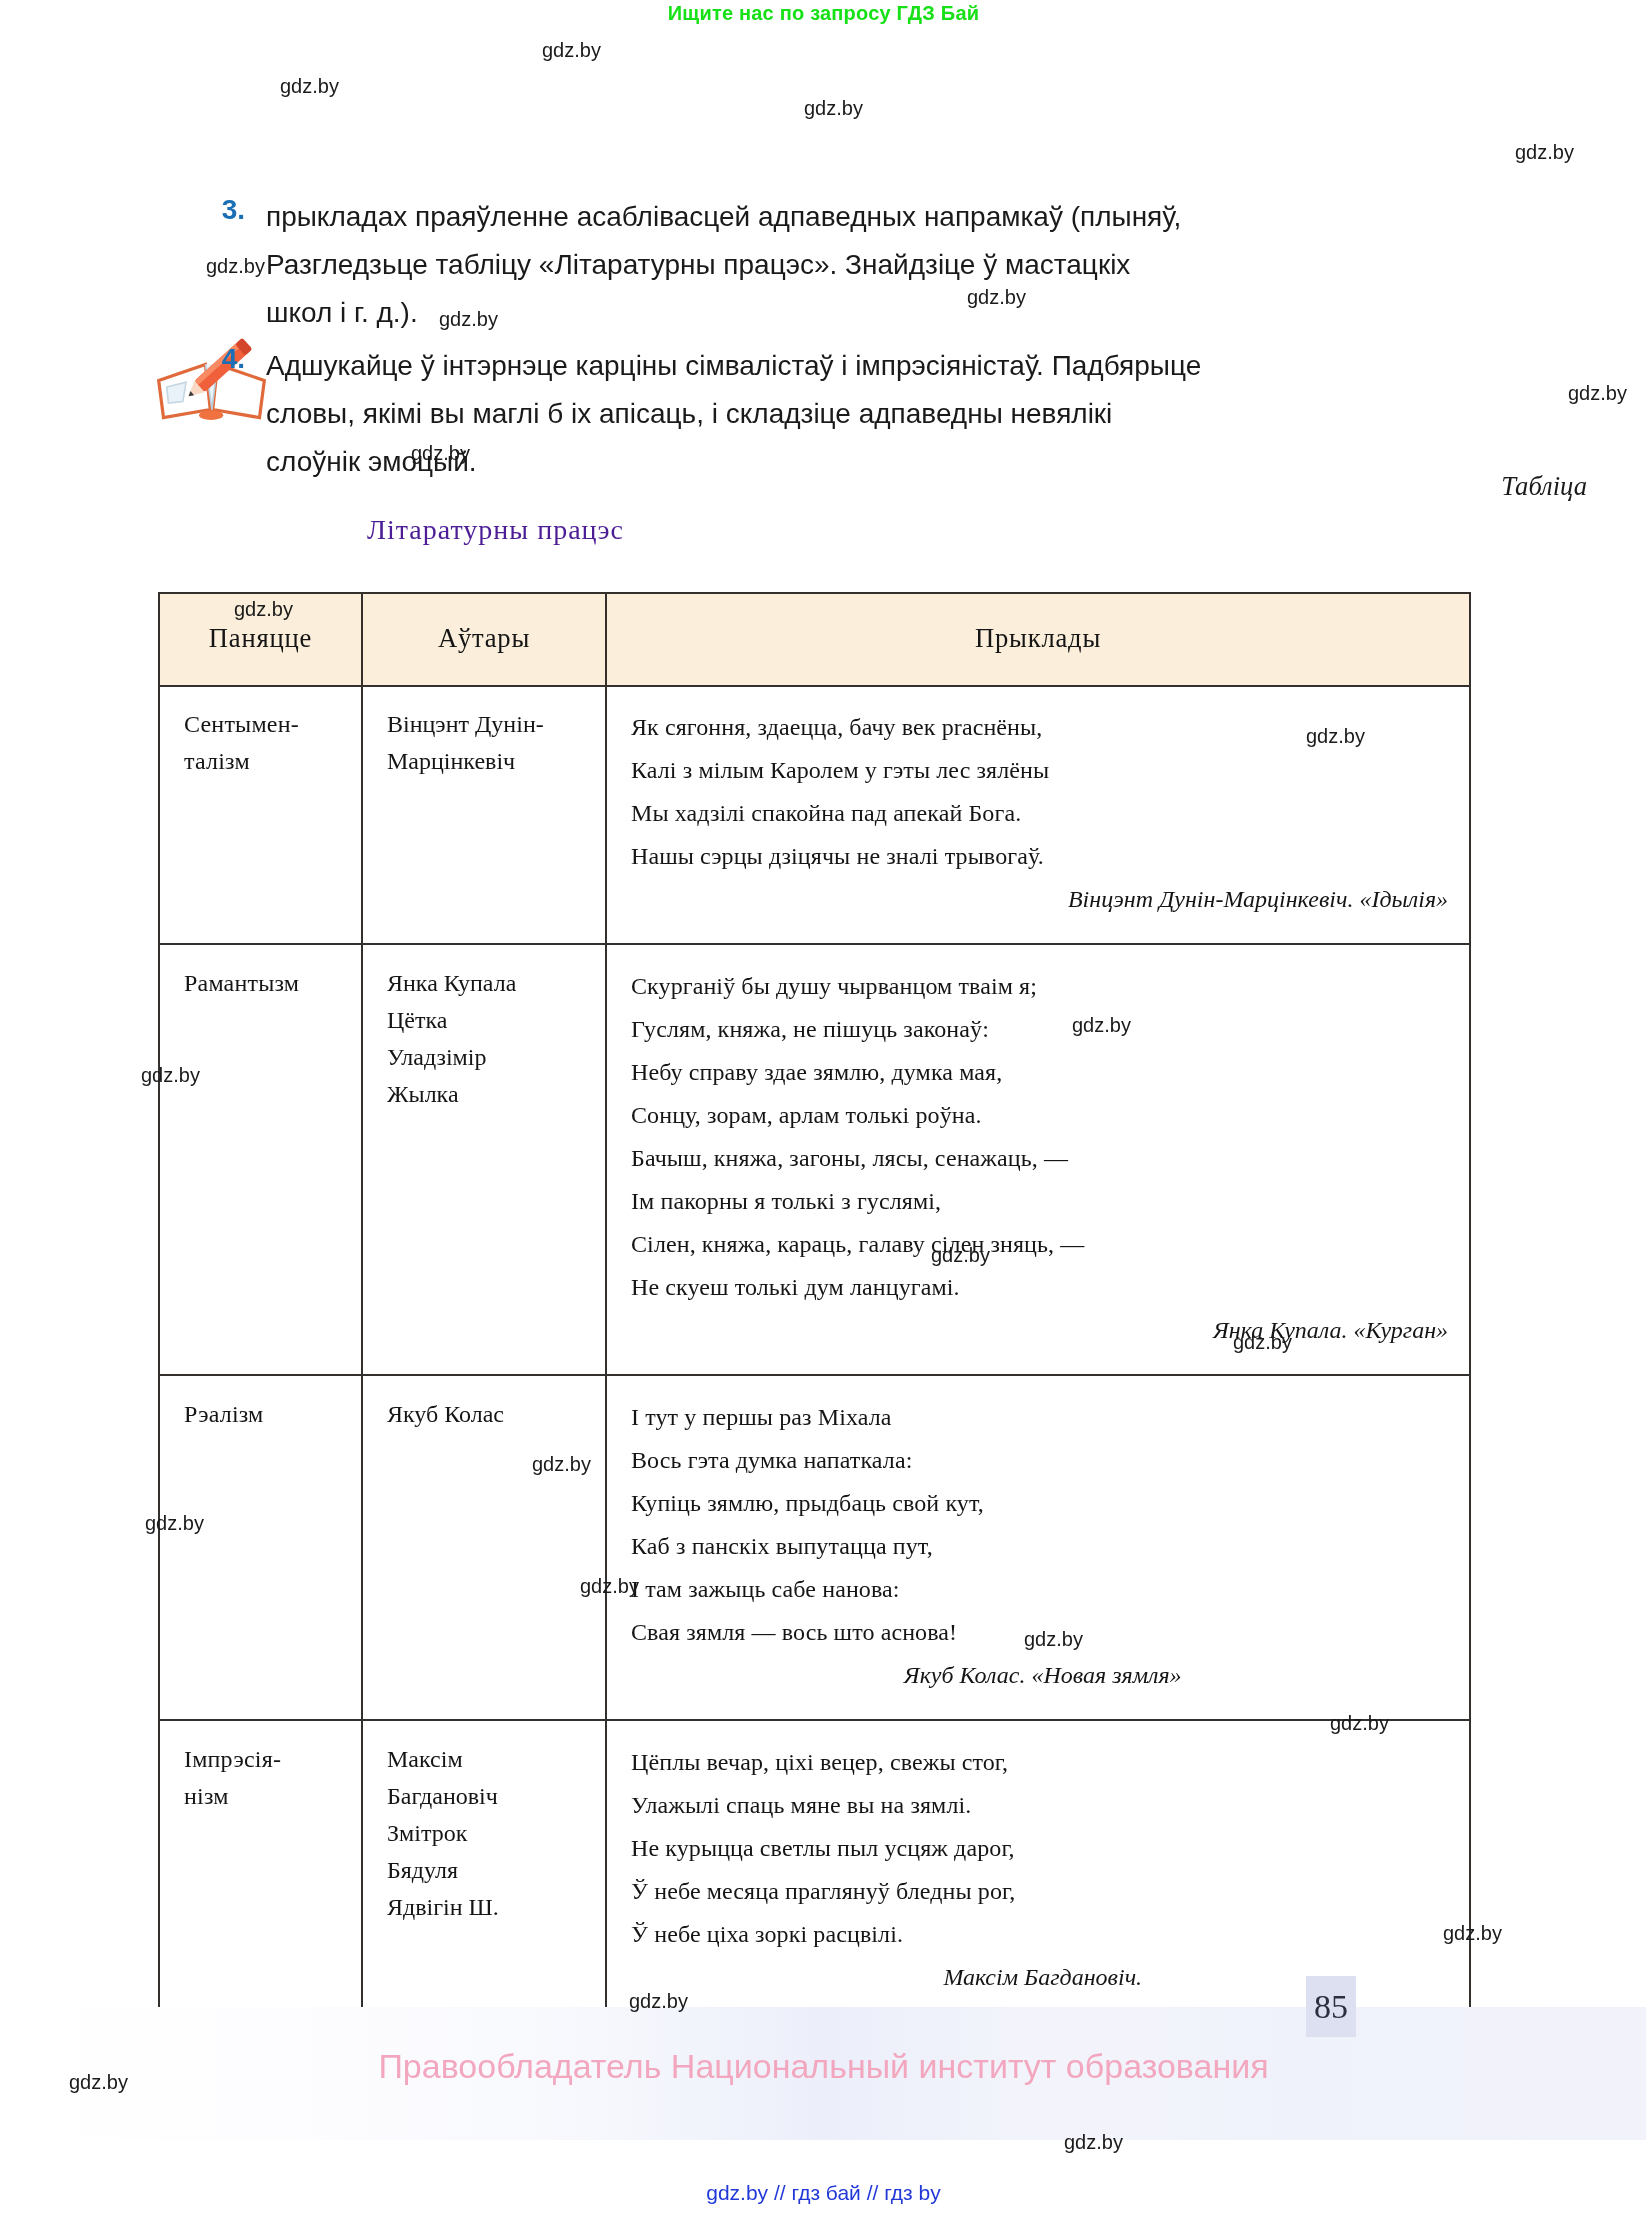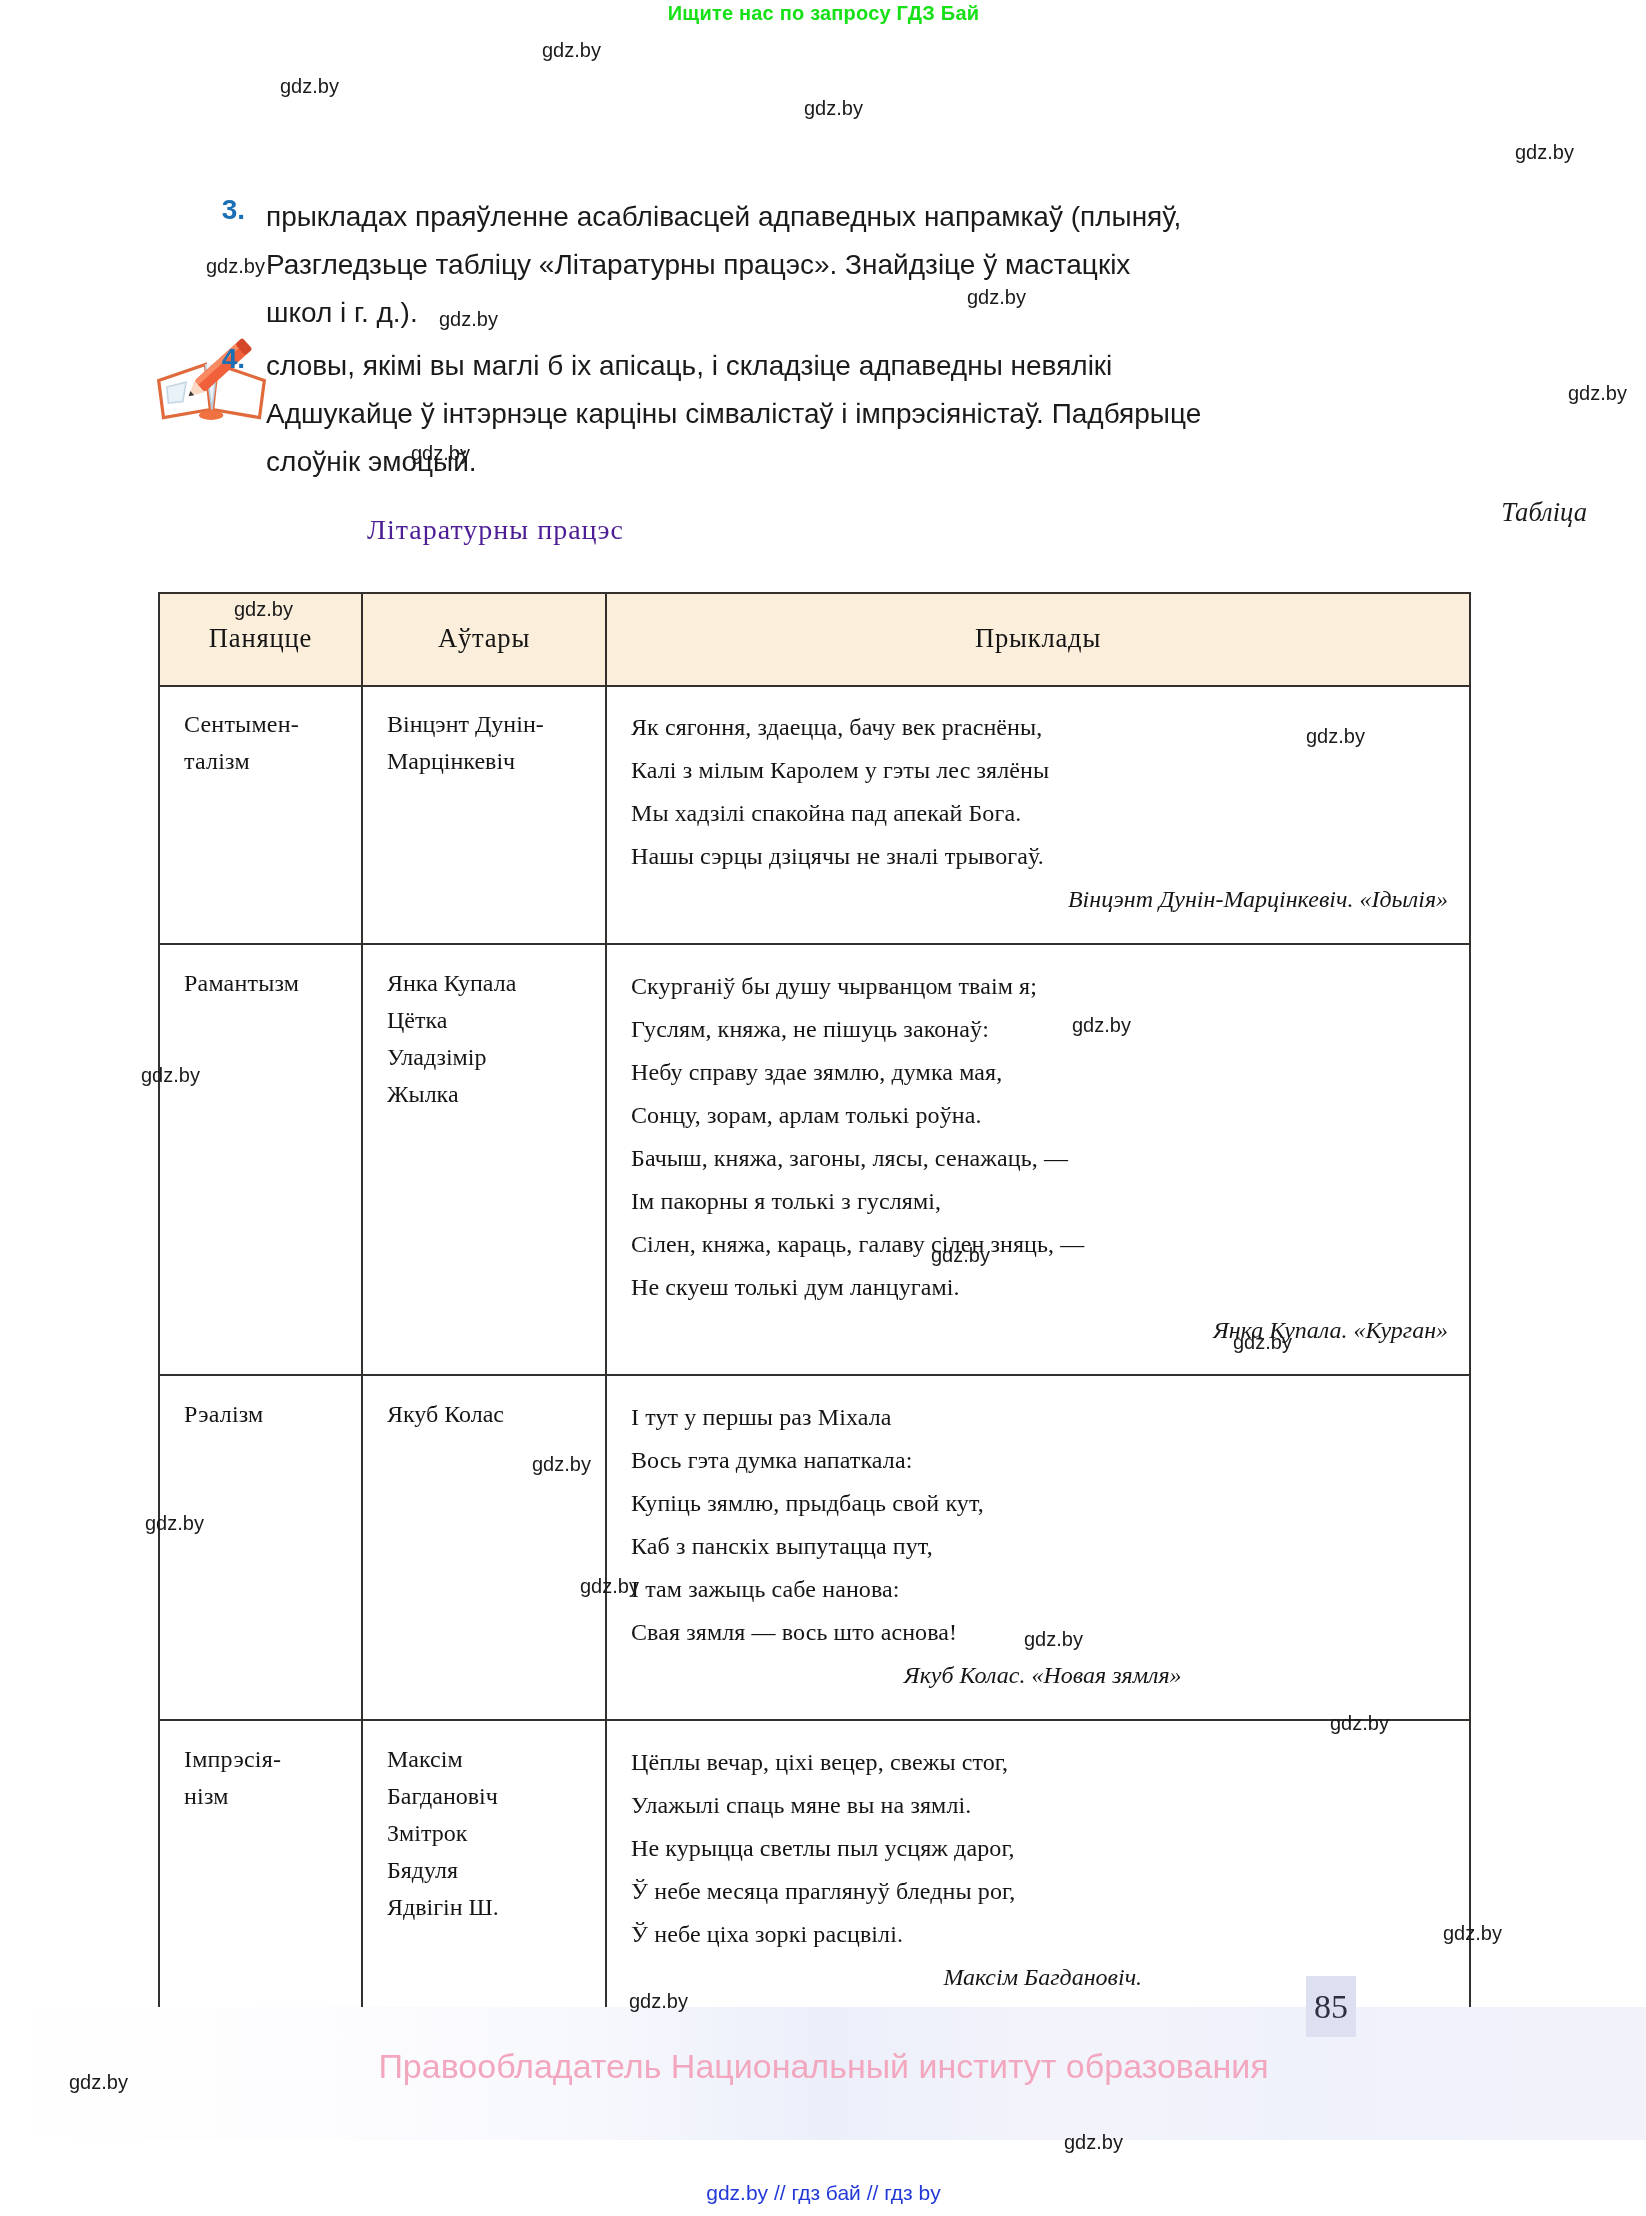--- a/index.html
+++ b/index.html
@@ -83,21 +83,21 @@
     left: 149px;
     top: 332px;
     width: 125px;
     height: 97px;
   }
 
   
   .tbl-word {
     position: absolute;
     right: 60px;
-    top: 497px;
+    top: 471px;
     font-family: "Liberation Serif", serif;
     font-style: italic;
     font-size: 26.6px;
     color: #1a1a1a;
   }
   .tbl-title {
     position: absolute;
     left: 0;
     top: 514px;
     width: 991px;
@@ -253,22 +253,22 @@
       <div class="task-body">
         <div>прыкладах праяўленне асаблівасцей адпаведных напрамкаў (плыняў,</div>
         <div>Разгледзьце табліцу «Літаратурны працэс». Знайдзіце ў мастацкіх</div>
         <div class="lastline">школ і г. д.).</div>
       </div>
     </div>
 
     <div class="task">
       <div class="task-num">4.</div>
       <div class="task-body">
+        <div>Адшукайце ў інтэрнэце карціны сімвалістаў і імпрэсіяністаў. Падбярыце</div>
         <div>словы, якімі вы маглі б іх апісаць, і складзіце адпаведны невялікі</div>
-        <div>Адшукайце ў інтэрнэце карціны сімвалістаў і імпрэсіяністаў. Падбярыце</div>
         <div class="lastline">слоўнік эмоцый.</div>
       </div>
     </div>
   </div>
 
   <div class="tbl-word">Табліца</div>
   <div class="tbl-title">Літаратурны працэс</div>
 
   <table class="lit-table">
     <thead>

